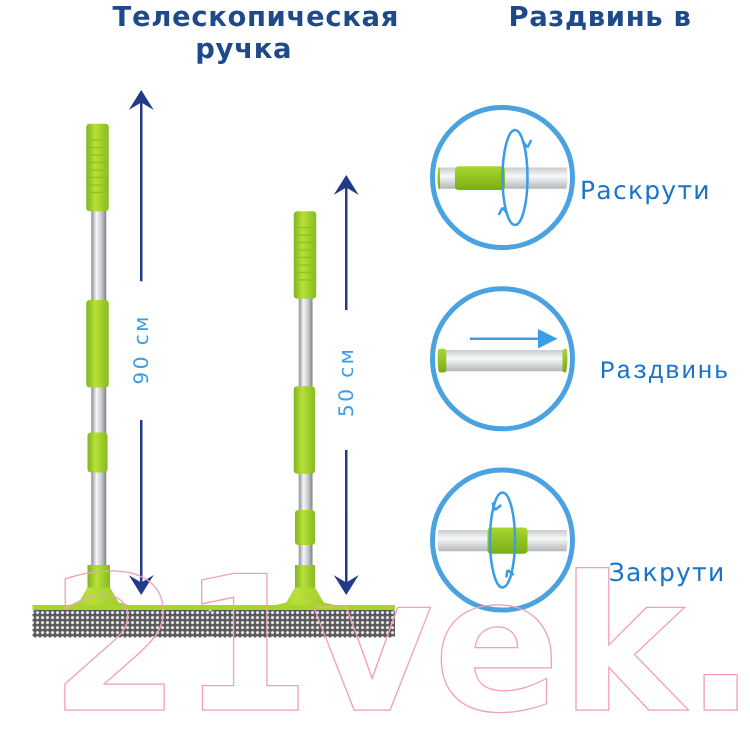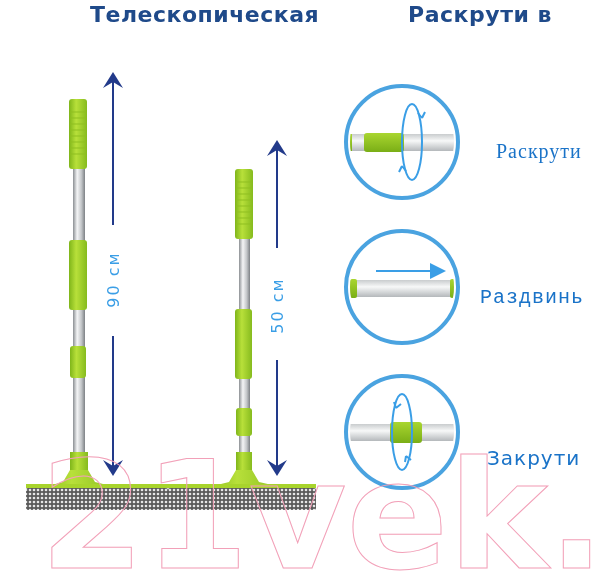--- a/index.html
+++ b/index.html
@@ -8,23 +8,24 @@
   .title { color:#1f4a8a; font-weight:bold; font-size:22px; line-height:25px; text-align:center; letter-spacing:0.5px; }
   .action-label { color:#1a73c8; font-size:20px; letter-spacing:1px; }
   .dim-label { color:#3a9ee6; font-size:16px; letter-spacing:2px; transform:rotate(-90deg); transform-origin:center center; white-space:nowrap; }
   .watermark { position:absolute; left:40px; top:440px; width:560px; height:140px; }
 </style>
 </head>
 <body>
 
 <div class="abs title" style="left:90px; top:2px; width:210px;">
   <div>Телескопическая</div>
+  <div>ручка</div>
 </div>
 <div class="abs title" style="left:360px; top:2px; width:240px;">
-  <div>Раскрути в</div>
+  <div>Раздвинь в</div>
 </div>
 
 <svg class="abs" style="left:0; top:0;" width="340" height="583" viewBox="0 0 340 583">
   <defs>
     <linearGradient id="metal" x1="0" x2="1" y1="0" y2="0">
       <stop offset="0" stop-color="#8b8f93"></stop>
       <stop offset="0.35" stop-color="#f4f5f6"></stop>
       <stop offset="0.7" stop-color="#c3c6c9"></stop>
       <stop offset="1" stop-color="#7d8185"></stop>
     </linearGradient>
@@ -149,19 +150,19 @@
     <g clip-path="url(#c3)">
       <rect x="0" y="344" width="130" height="17" fill="url(#tube)"></rect>
       <rect x="50" y="342" width="32" height="21" rx="3" fill="url(#gv)"></rect>
     </g>
     <ellipse cx="62" cy="352" rx="10" ry="38" fill="none" stroke="#3a9ee6" stroke-width="2"></ellipse>
     <path d="M56,328 l-2,-6 M56,328 l5,-4" stroke="#3a9ee6" stroke-width="2"></path>
     <path d="M66,376 l5,4 M66,376 l-1,6" stroke="#3a9ee6" stroke-width="2"></path>
   </g>
 </svg>
 
-<div class="abs action-label" style="left:496px; top:140px;font-family:Liberation Serif, serif;">Раскрути</div>
+<div class="abs action-label" style="left:464px; top:140px;">Раскрути</div>
 <div class="abs action-label" style="left:480px; top:286px;font-family:Liberation Mono, monospace;">Раздвинь</div>
 <div class="abs action-label" style="left:487px; top:446px;">Закрути</div>
 
 <svg class="watermark" viewBox="0 0 560 140">
   <text x="0" y="128" font-family="DejaVu Sans, sans-serif" font-size="150" font-weight="bold" fill="none" stroke="#f2a0b8" stroke-width="1">21vek.by</text>
 </svg>
 
 </body></html>

